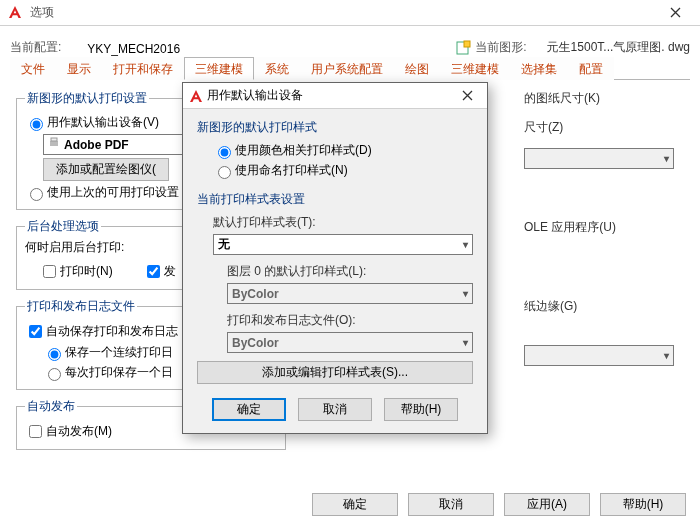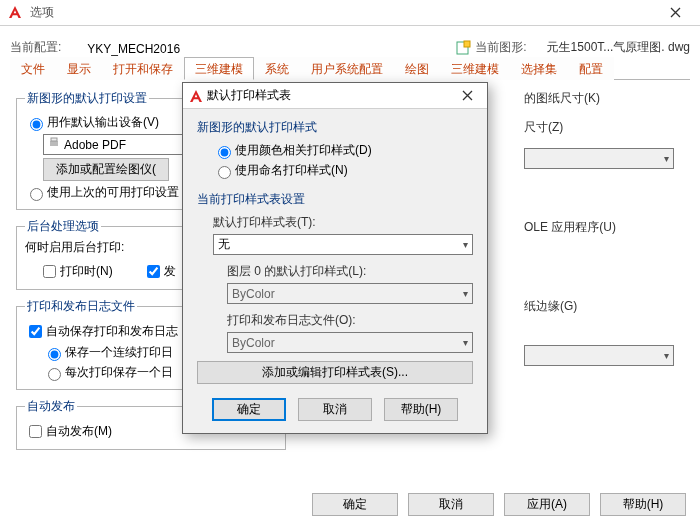--- a/index.html
+++ b/index.html
@@ -25,21 +25,21 @@
   .tab.active { border-color:#b5b5b5; background:#fff; border-bottom:1px solid #fff; }
 
   
   .page { position:relative; padding:10px 6px 0 6px; height:360px; }
   fieldset { border:1px solid #b5b5b5; margin:0 0 8px 0; padding:4px 8px 8px 8px; }
   legend { color:#06357a; padding:0 2px; }
   .row { display:flex; align-items:center; margin-top:3px; }
   .radio, .check { width:13px; height:13px; margin-right:4px; flex-shrink:0; }
   .btn { display:inline-flex; align-items:center; justify-content:center; background:#e1e1e1; border:1px solid #adadad; padding:2px 12px; min-height:21px; }
   .textbox, .combo { border:1px solid #7a7a7a; background:#fff; padding:2px 4px; height:21px; display:flex; align-items:center; }
-  .combo { justify-content:space-between; }
+  .combo { justify-content:space-between;font-weight:bold; }
   .combo.disabled, .combo.grey { background:#f0f0f0; color:#666; }
   .combo .chev { font-size:10px; color:#555; }
   .left-col { width: 270px; }
   .right-col { position:absolute; right:6px; top:10px; width:160px; }
   .right-col .rline { margin-bottom:12px; color:#333; white-space:nowrap; }
 
   
   .main-buttons { position:absolute; right:14px; bottom:10px; display:flex; gap:10px; }
   .main-buttons .btn { min-width:86px; justify-content:center; background:#e9e9e9; }
 
@@ -201,21 +201,21 @@
   <div class="btn">帮助(H)</div>
 </div>
 
 <div class="dialog">
   <div class="dlg-title">
     <span class="red-A">
       <svg viewBox="0 0 14 14">
           <path d="M1 13 L7 1 L13 13 L10.5 13 L9.2 10.2 L4.8 10.2 L3.5 13 Z M5.7 8.2 L8.3 8.2 L7 5.2 Z" fill="#d22"></path>
         </svg>
     </span>
-    <span style="margin-left:4px">默认打印样式表</span>
+    <span style="margin-left:4px">用作默认输出设备</span>
     <span class="spacer"></span>
     <span class="dlg-close">
       <svg width="11" height="11" viewBox="0 0 11 11">
           <path d="M1 1 L10 10 M10 1 L1 10" stroke="#333" stroke-width="1.3"></path>
         </svg>
     </span>
   </div>
   <div class="dlg-body">
     <div class="grp-title">新图形的默认打印样式</div>
     <div class="indent">

